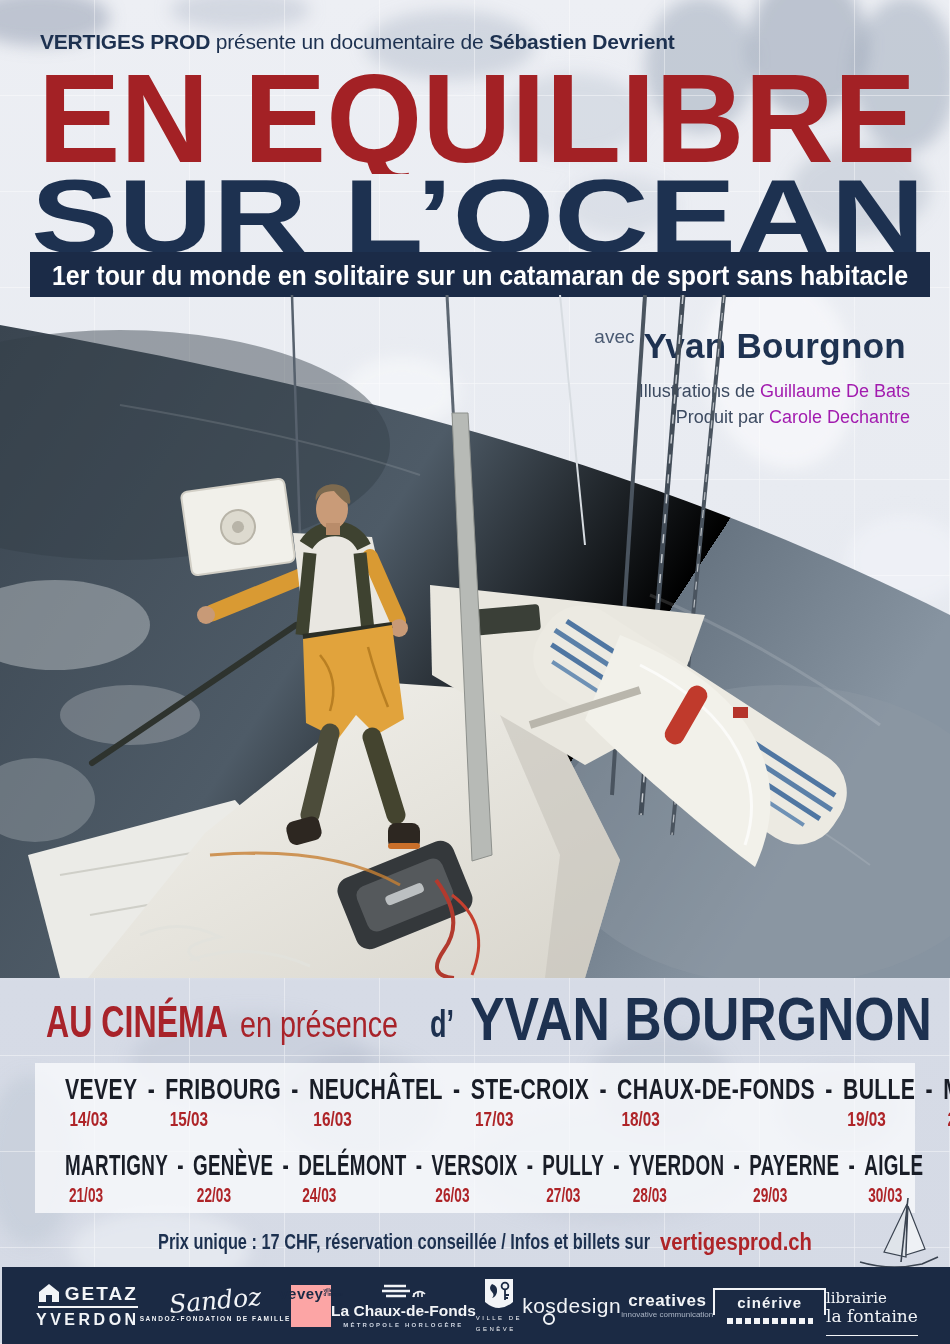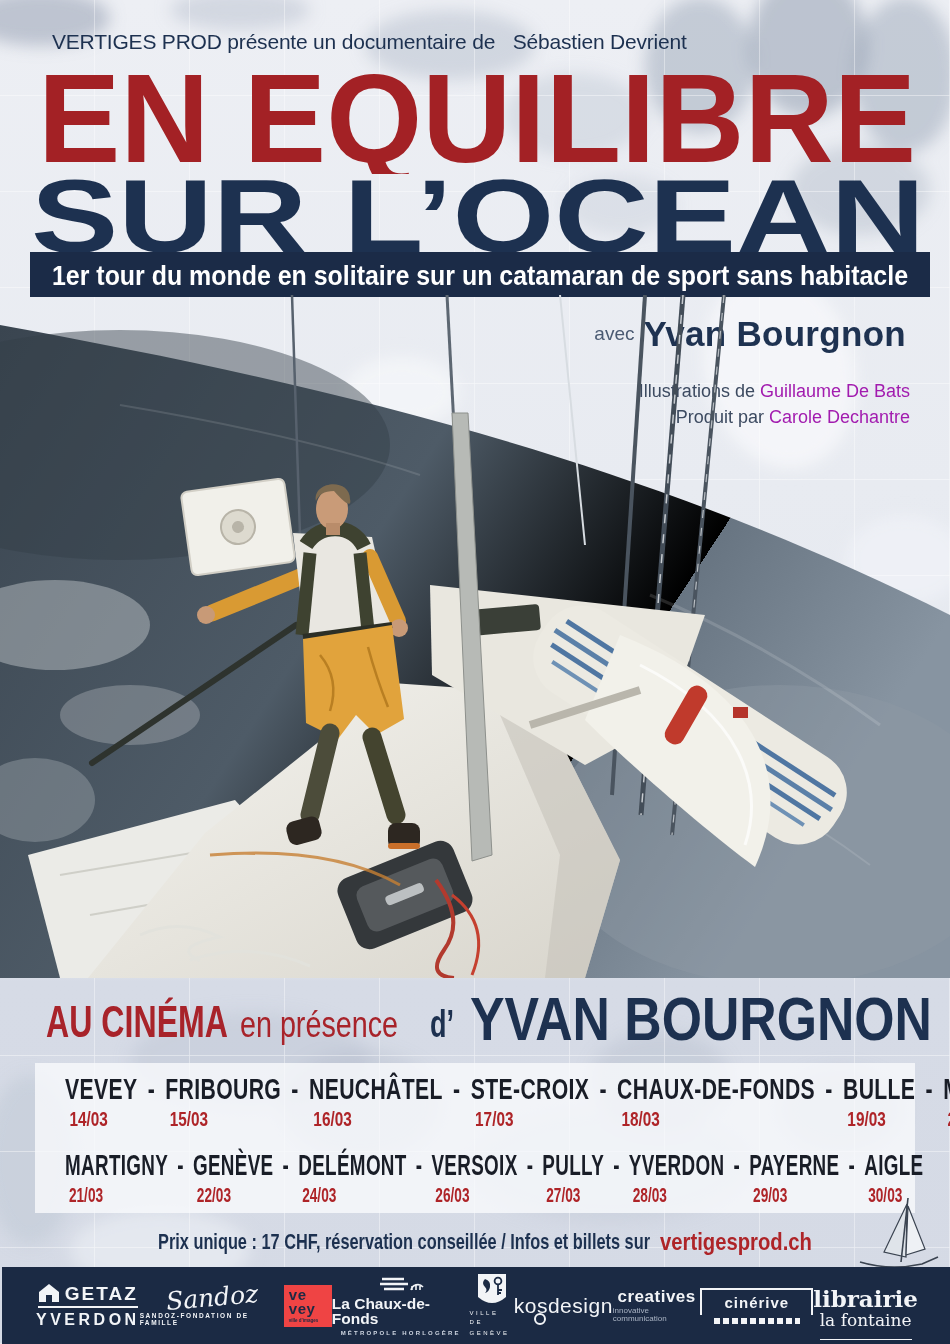--- a/index.html
+++ b/index.html
@@ -4,24 +4,24 @@
 <style>
   html,body{margin:0;padding:0;background:#666;}
   .poster{position:relative;width:950px;height:1344px;overflow:hidden;
           font-family:"Liberation Sans",sans-serif;background:#e7eaf0;}
   .poster svg text{font-family:"Liberation Sans",sans-serif;}
   .abs{position:absolute;}
 
   
   .credit-line{position:absolute;left:40px;top:30px;font-size:21px;color:#1d3150;
                white-space:pre;letter-spacing:-0.2px;}
-  .credit-line b{font-weight:400;margin-left:12px;}
+  .credit-line b{font-weight:700;}
 
   
-  .avec-line{position:absolute;right:44px;top:314px;display:flex;align-items:center;gap:9px;}
+  .avec-line{position:absolute;right:44px;top:326px;display:flex;align-items:flex-start;gap:9px;}
   .avec-label{font-size:19px;color:#4a5a72;}
   .avec-name{font-size:35px;font-weight:800;color:#1e3251;letter-spacing:.3px;}
   .small-credit{position:absolute;right:40px;font-size:18px;color:#3c4a60;white-space:pre;}
   .small-credit b{color:#a21caf;font-weight:400;}
   .illus-line{top:381px;} .prod-line{top:407px;}
 
   
   .panel{position:absolute;left:35px;top:1063px;width:880px;height:150px;
          background:rgba(249,250,253,.8);}
   .row{position:absolute;left:30px;display:flex;white-space:nowrap;
@@ -36,37 +36,37 @@
   
   .footer{position:absolute;left:2px;top:1267px;width:950px;height:77px;background:#1b2a44;
           display:flex;align-items:center;justify-content:space-between;
           padding:0 34px;box-sizing:border-box;color:#f2f4f7;}
   .logo{display:flex;flex-direction:column;align-items:center;line-height:1;}
   .getaz-top{display:flex;align-items:center;gap:5px;border-bottom:2px solid #f2f4f7;padding-bottom:3px;}
   .getaz-name{font-size:19px;font-weight:800;letter-spacing:2px;}
   .getaz-sub{font-size:16px;font-weight:700;letter-spacing:3.5px;margin-top:4px;}
   .sandoz-script{font-family:"DejaVu Serif",serif;font-style:italic;font-size:25px;transform:rotate(-5deg);}
   .sandoz-sub{font-size:6.5px;letter-spacing:1.6px;margin-top:3px;font-weight:700;}
-  .vevey-box{background:#ef4444;color:#1b2a44;width:48px;height:42px;display:flex;flex-direction:column;
+  .vevey-box{background:#fca5a5;color:#1b2a44;width:40px;height:42px;display:flex;flex-direction:row;
              align-items:flex-start;justify-content:center;padding:2px 5px;box-sizing:border-box;}
   .vevey-box .vv{font-size:15px;font-weight:800;line-height:.95;letter-spacing:.5px;}
   .vevey-sub{font-size:4.5px;margin-top:2px;color:#1b2a44;font-weight:700;}
   .chaux-name{font-size:15.5px;font-weight:600;margin-top:4px;}
   .chaux-sub{font-size:6px;letter-spacing:2.2px;margin-top:3px;color:#cfd6e2;font-weight:700;}
   .gen-sub{font-size:6px;letter-spacing:2.5px;margin-top:2px;line-height:1.5;text-align:left;align-self:flex-start;}
   .kos{font-size:21px;font-weight:500;letter-spacing:.5px;position:relative;}
   .kos .ring{position:absolute;right:17px;bottom:-9px;width:8px;height:8px;border:2px solid #f2f4f7;border-radius:50%;}
   .creat-name{font-size:17px;font-weight:800;letter-spacing:.5px;text-align:center;}
   .creat-sub{font-size:8px;color:#aab4c4;margin-top:2px;}
   .cine-box{border:2px solid #f2f4f7;border-bottom:none;padding:5px 22px 4px;}
   .cine-name{font-size:15px;font-weight:800;letter-spacing:1px;}
   .cine-strip{width:86px;height:6px;margin-top:3px;
       background:repeating-linear-gradient(90deg,#f2f4f7 0 6px,transparent 6px 9px);}
   .lib{font-family:"DejaVu Serif",serif;}
-  .lib-1{font-size:23px;font-weight:700;align-self:flex-start;margin-top:16px;}
+  .lib-1{font-size:15px;font-weight:400;align-self:flex-start;margin-top:16px;}
   .lib-2{font-size:17px;border-bottom:1.5px solid #f2f4f7;padding-bottom:10px;margin-top:2px;}
 </style>
 </head>
 <body>
 
 <div class="poster">
 
   <svg class="abs" style="left:0;top:0" width="950" height="1344">
     <defs>
       <linearGradient id="bgGrad" x1="0" y1="0" x2="0" y2="1">

